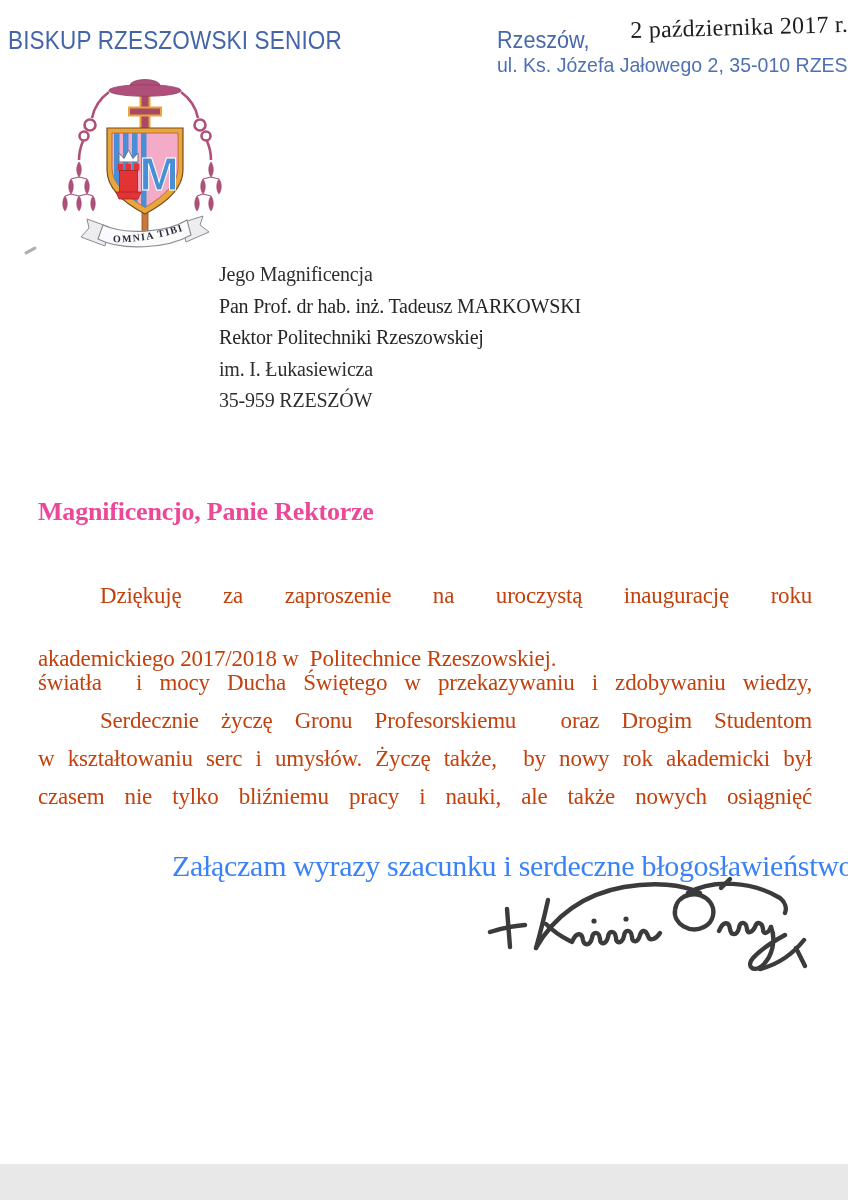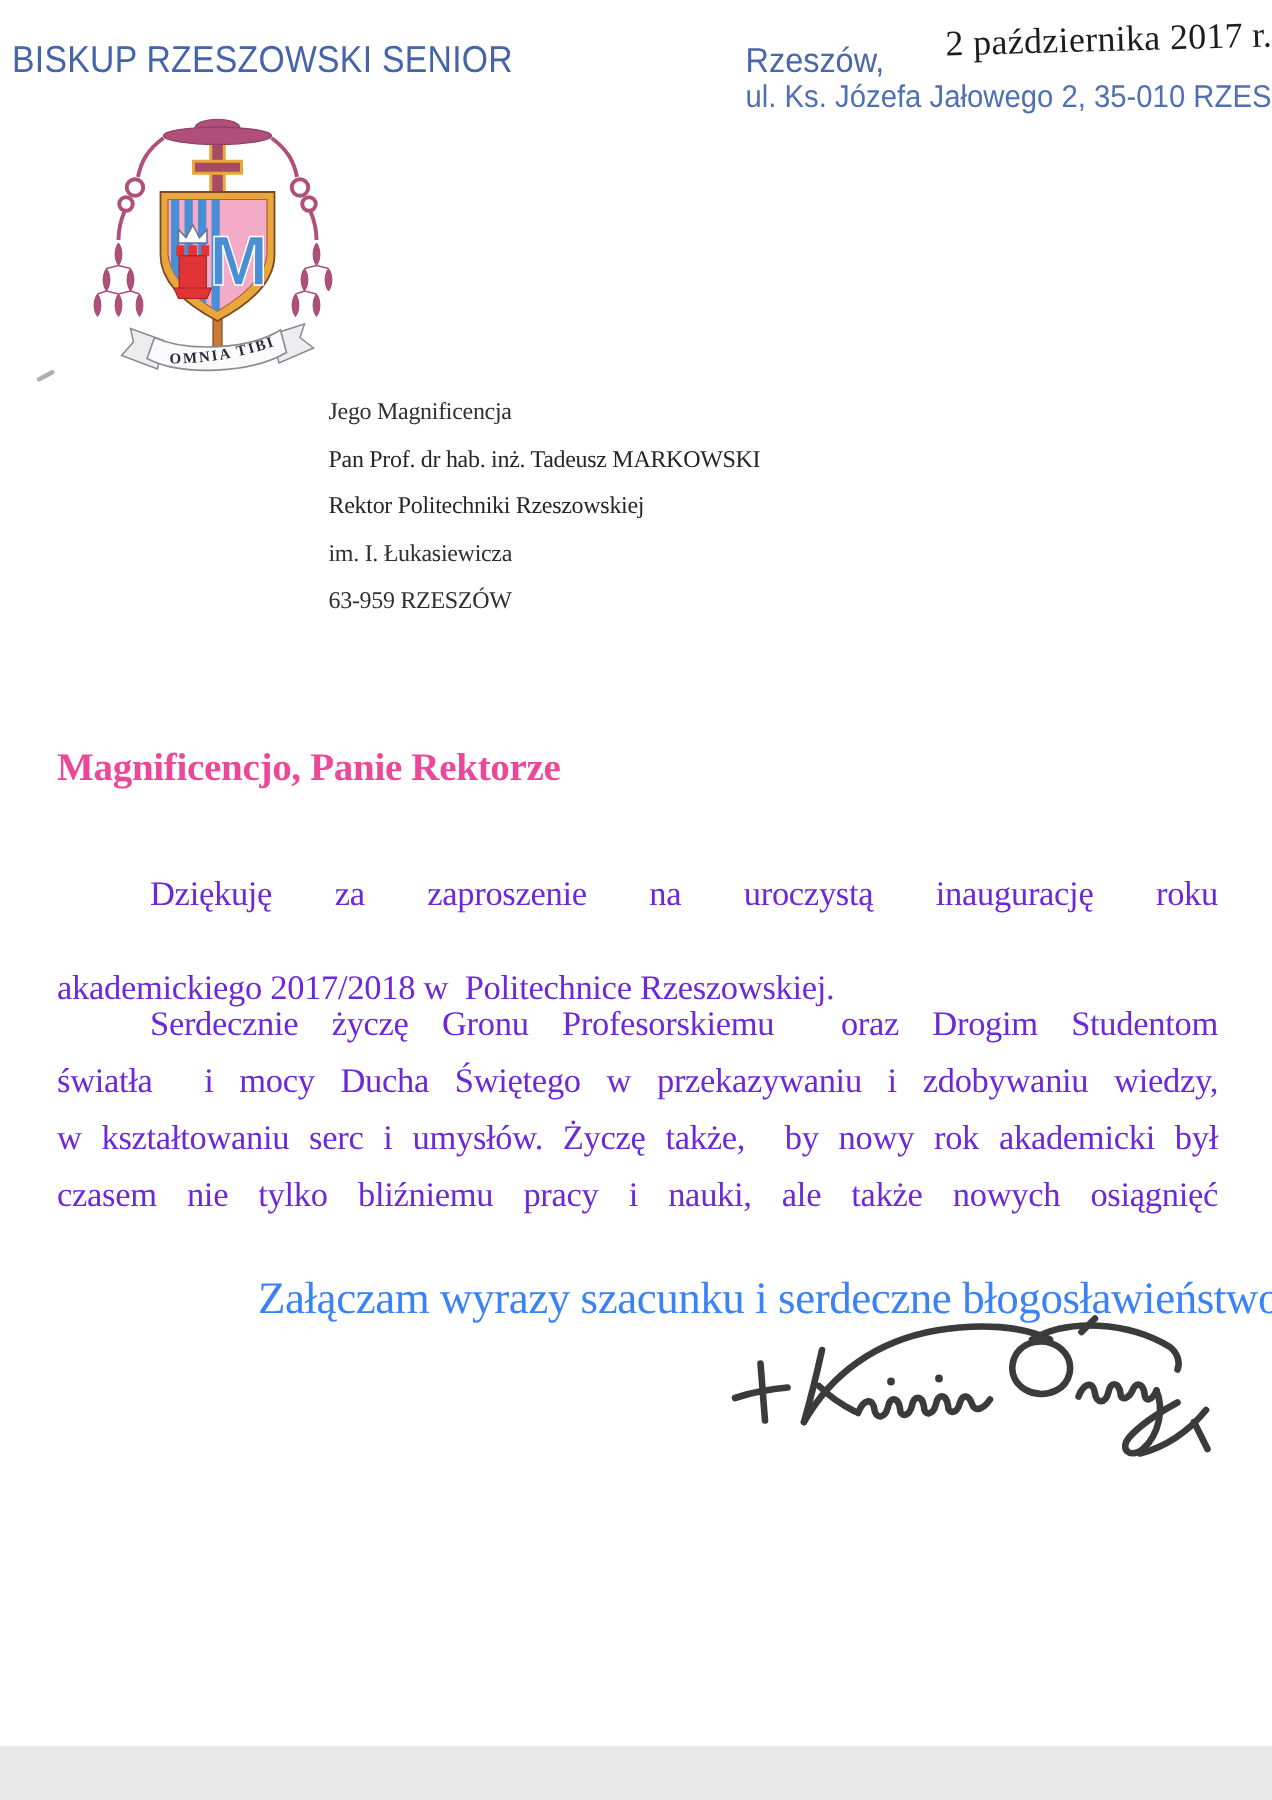--- a/index.html
+++ b/index.html
@@ -31,29 +31,29 @@
     transform:scaleX(.93);transform-origin:left top;white-space:nowrap;
   }
   
   .crest{position:absolute;left:62px;top:78px;width:162px;height:174px;}
   
   .artifact{
     position:absolute;left:24px;top:249px;width:13px;height:3px;
     background:#6b6b6b;opacity:.55;border-radius:2px;transform:rotate(-28deg);
   }
   
-  .recipient{position:absolute;left:219px;top:259px;font-size:16px;line-height:31.5px;
+  .recipient{position:absolute;left:219px;top:259px;font-size:20px;line-height:31.5px;
     color:#2f2f2f;letter-spacing:-.2px;}
   .recipient .b{font-weight:400;color:#262626;}
   
   .salutation{position:absolute;left:38px;top:497px;font-size:26px;font-weight:700;
     color:#ec4899;letter-spacing:-.2px;}
   
   .para{position:absolute;left:38px;width:774px;font-size:23px;line-height:38px;
-    color:#6d28d9;letter-spacing:-.2px;}
+    color:#c2410c;letter-spacing:-.2px;}
   .para1{top:577px;}
   .para2{top:664px;}
   .jline{text-align:justify;text-align-last:justify;white-space:pre-wrap;}
   .indent{padding-left:62px;}
   .lline{text-align:left;white-space:pre-wrap;margin-top:25px;}
   
   .closing{position:absolute;left:172px;top:849px;font-size:30px;color:#3b82f6;
     letter-spacing:-.3px;white-space:nowrap;}
   
   .signature{position:absolute;left:474px;top:874px;width:336px;height:112px;}
@@ -152,33 +152,33 @@
     </svg>
   </div>
 
   <div class="artifact"></div>
 
   <div class="recipient">
     <div>Jego Magnificencja</div>
     <div class="b">Pan Prof. dr hab. inż. Tadeusz MARKOWSKI</div>
     <div class="b">Rektor Politechniki Rzeszowskiej</div>
     <div>im. I. Łukasiewicza</div>
-    <div>63-959 RZESZÓW</div>
+    <div>35-959 RZESZÓW</div>
   </div>
 
   <div class="salutation">Magnificencjo, Panie Rektorze</div>
 
   <div class="para para1">
     <div class="jline indent">Dziękuję za zaproszenie na uroczystą inaugurację roku</div>
     <div class="lline">akademickiego 2017/2018 w  Politechnice Rzeszowskiej.</div>
   </div>
 
   <div class="para para2">
+    <div class="jline">światła  i mocy Ducha Świętego w przekazywaniu i zdobywaniu wiedzy,</div>
     <div class="jline indent">Serdecznie życzę Gronu Profesorskiemu  oraz Drogim Studentom</div>
-    <div class="jline">światła  i mocy Ducha Świętego w przekazywaniu i zdobywaniu wiedzy,</div>
     <div class="jline">w kształtowaniu serc i umysłów. Życzę także,  by nowy rok akademicki był</div>
     <div class="jline">czasem nie tylko bliźniemu pracy i nauki, ale także nowych osiągnięć</div>
   </div>
 
   <div class="closing">Załączam wyrazy szacunku i serdeczne błogosławieństwo</div>
 
   <div class="signature">
     <svg viewBox="0 0 336 112" width="336" height="112" xmlns="http://www.w3.org/2000/svg">
       <title>+ Kazimierz Górny</title>
       <g fill="none" stroke="#3b3b3b" stroke-width="4.4" stroke-linecap="round" stroke-linejoin="round">

